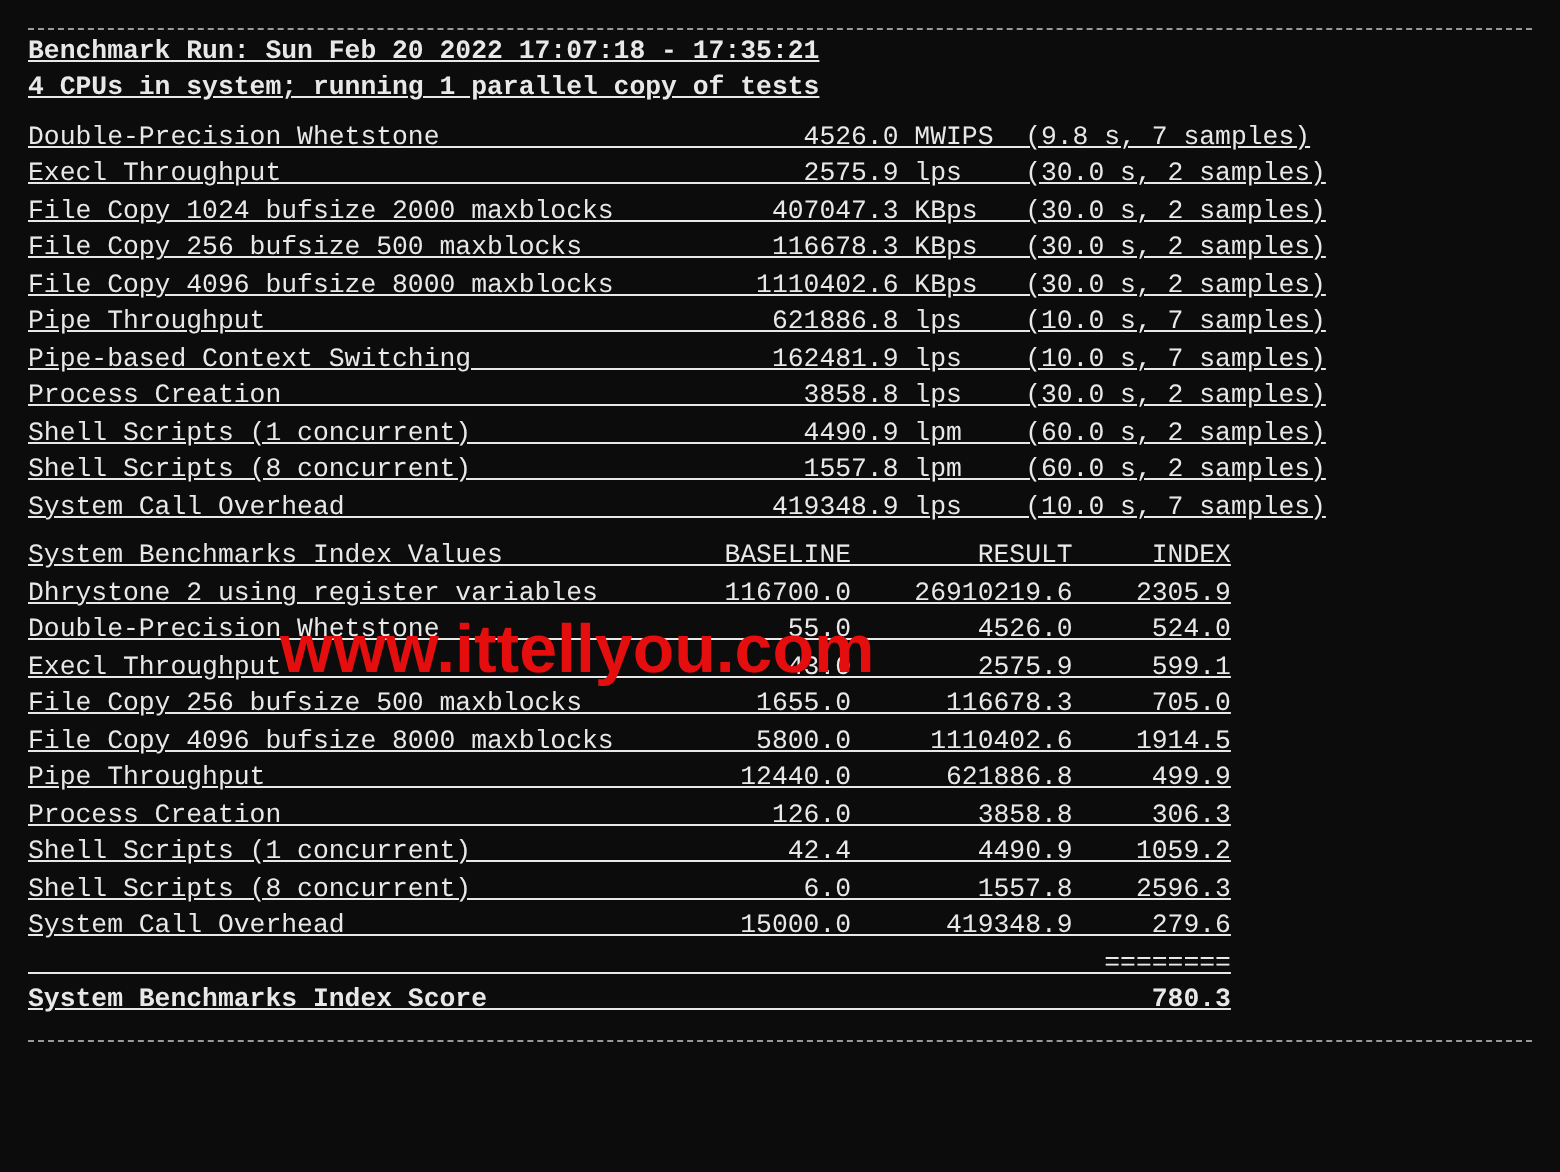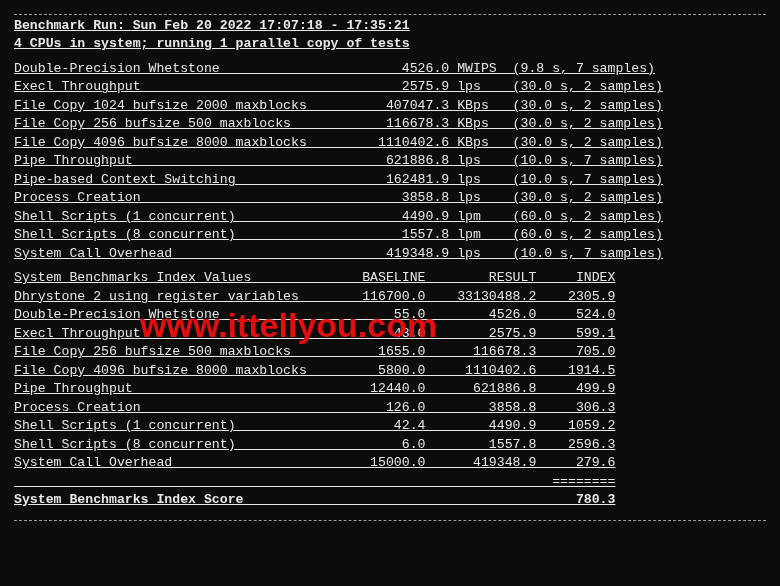--- a/index.html
+++ b/index.html
@@ -59,21 +59,21 @@
     <div class="row">Shell Scripts (1 concurrent)                     4490.9 lpm    (60.0 s, 2 samples)</div>
     <div class="row">Shell Scripts (8 concurrent)                     1557.8 lpm    (60.0 s, 2 samples)</div>
     <div class="row">System Call Overhead                           419348.9 lps    (10.0 s, 7 samples)</div>
   </div>
 
 <div class="spacer"></div>
 
 <div class="row" id="index-header-row">System Benchmarks Index Values              BASELINE        RESULT     INDEX</div>
 
 <div id="index-rows">
-    <div class="row">Dhrystone 2 using register variables        116700.0    33130488.2    2305.9</div>
+    <div class="row">Dhrystone 2 using register variables        116700.0    26910219.6    2305.9</div>
     <div class="row">Double-Precision Whetstone                      55.0        4526.0     524.0</div>
     <div class="row">Execl Throughput                                43.0        2575.9     599.1</div>
     <div class="row">File Copy 256 bufsize 500 maxblocks           1655.0      116678.3     705.0</div>
     <div class="row">File Copy 4096 bufsize 8000 maxblocks         5800.0     1110402.6    1914.5</div>
     <div class="row">Pipe Throughput                              12440.0      621886.8     499.9</div>
     <div class="row">Process Creation                               126.0        3858.8     306.3</div>
     <div class="row">Shell Scripts (1 concurrent)                    42.4        4490.9    1059.2</div>
     <div class="row">Shell Scripts (8 concurrent)                     6.0        1557.8    2596.3</div>
     <div class="row">System Call Overhead                         15000.0      419348.9     279.6</div>
   </div>

